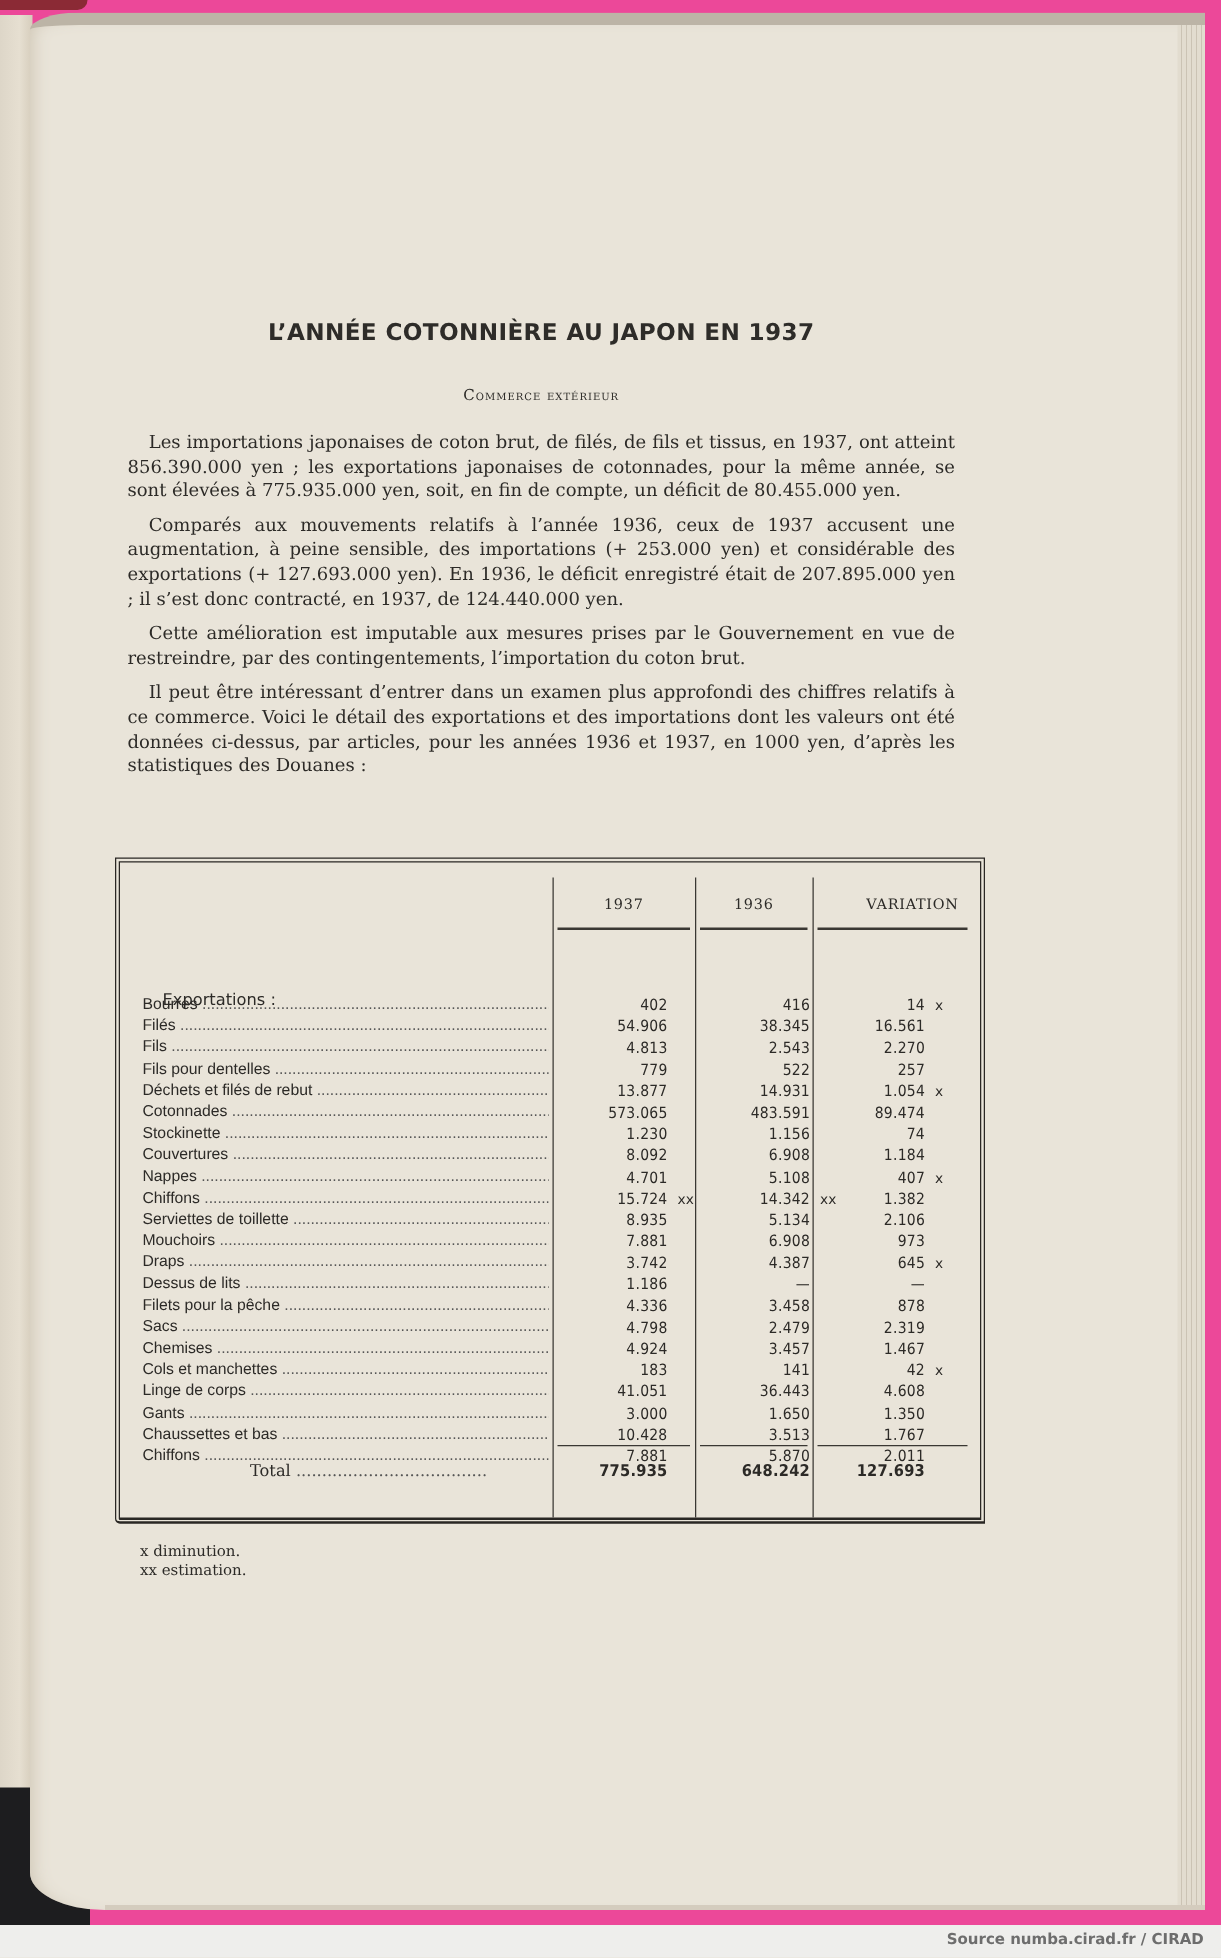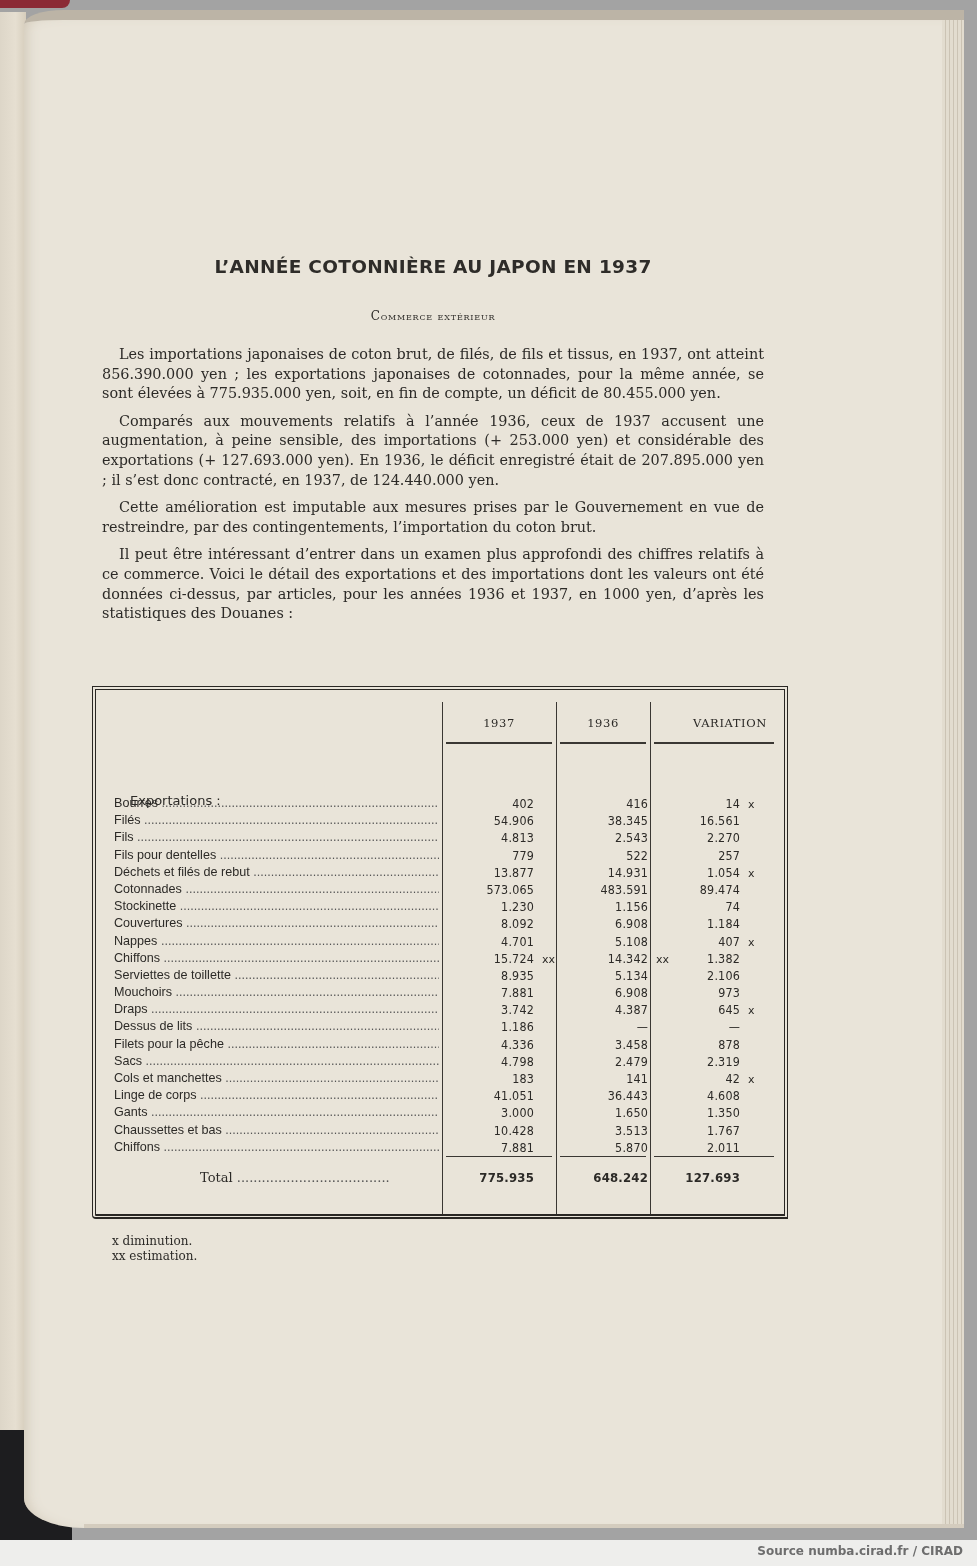--- a/index.html
+++ b/index.html
@@ -3,21 +3,21 @@
   <meta charset="utf-8">
   <style>
     html, body { margin: 0; padding: 0; }
     body {
       width: 977px; height: 1566px; position: relative; overflow: hidden;
       background: #eeeeec;
       font-family: "DejaVu Serif", serif;
     }
     .scan {
       position: absolute; left: 0; top: 0; width: 977px; height: 1540px;
-      background: #a3a3a3; overflow: hidden;
+      background: #ec4899; overflow: hidden;
     }
     .spine-red {
       position: absolute; left: 0; top: 0; width: 70px; height: 8px;
       background: #8b2a35; border-bottom-right-radius: 10px;
     }
     .spine-dark {
       position: absolute; left: 0; top: 1430px; width: 72px; height: 110px;
       background: #1d1d1f;
     }
     .page-left {
@@ -283,20 +283,29 @@
           <div class="row">
             <span class="lbl">Sacs</span>
             <span class="num c1">4.798</span>
             <span class="flag f1"></span>
             <span class="num c2">2.479</span>
             <span class="flag f2"></span>
             <span class="num c3">2.319</span>
             <span class="flag f3"></span>
           </div>
           <div class="row">
+            <span class="lbl">Chemises</span>
+            <span class="num c1">4.924</span>
+            <span class="flag f1"></span>
+            <span class="num c2">3.457</span>
+            <span class="flag f2"></span>
+            <span class="num c3">1.467</span>
+            <span class="flag f3"></span>
+          </div>
+          <div class="row">
             <span class="lbl">Cols et manchettes</span>
             <span class="num c1">183</span>
             <span class="flag f1"></span>
             <span class="num c2">141</span>
             <span class="flag f2"></span>
             <span class="num c3">42</span>
             <span class="flag f3">x</span>
           </div>
           <div class="row">
             <span class="lbl">Linge de corps</span>

